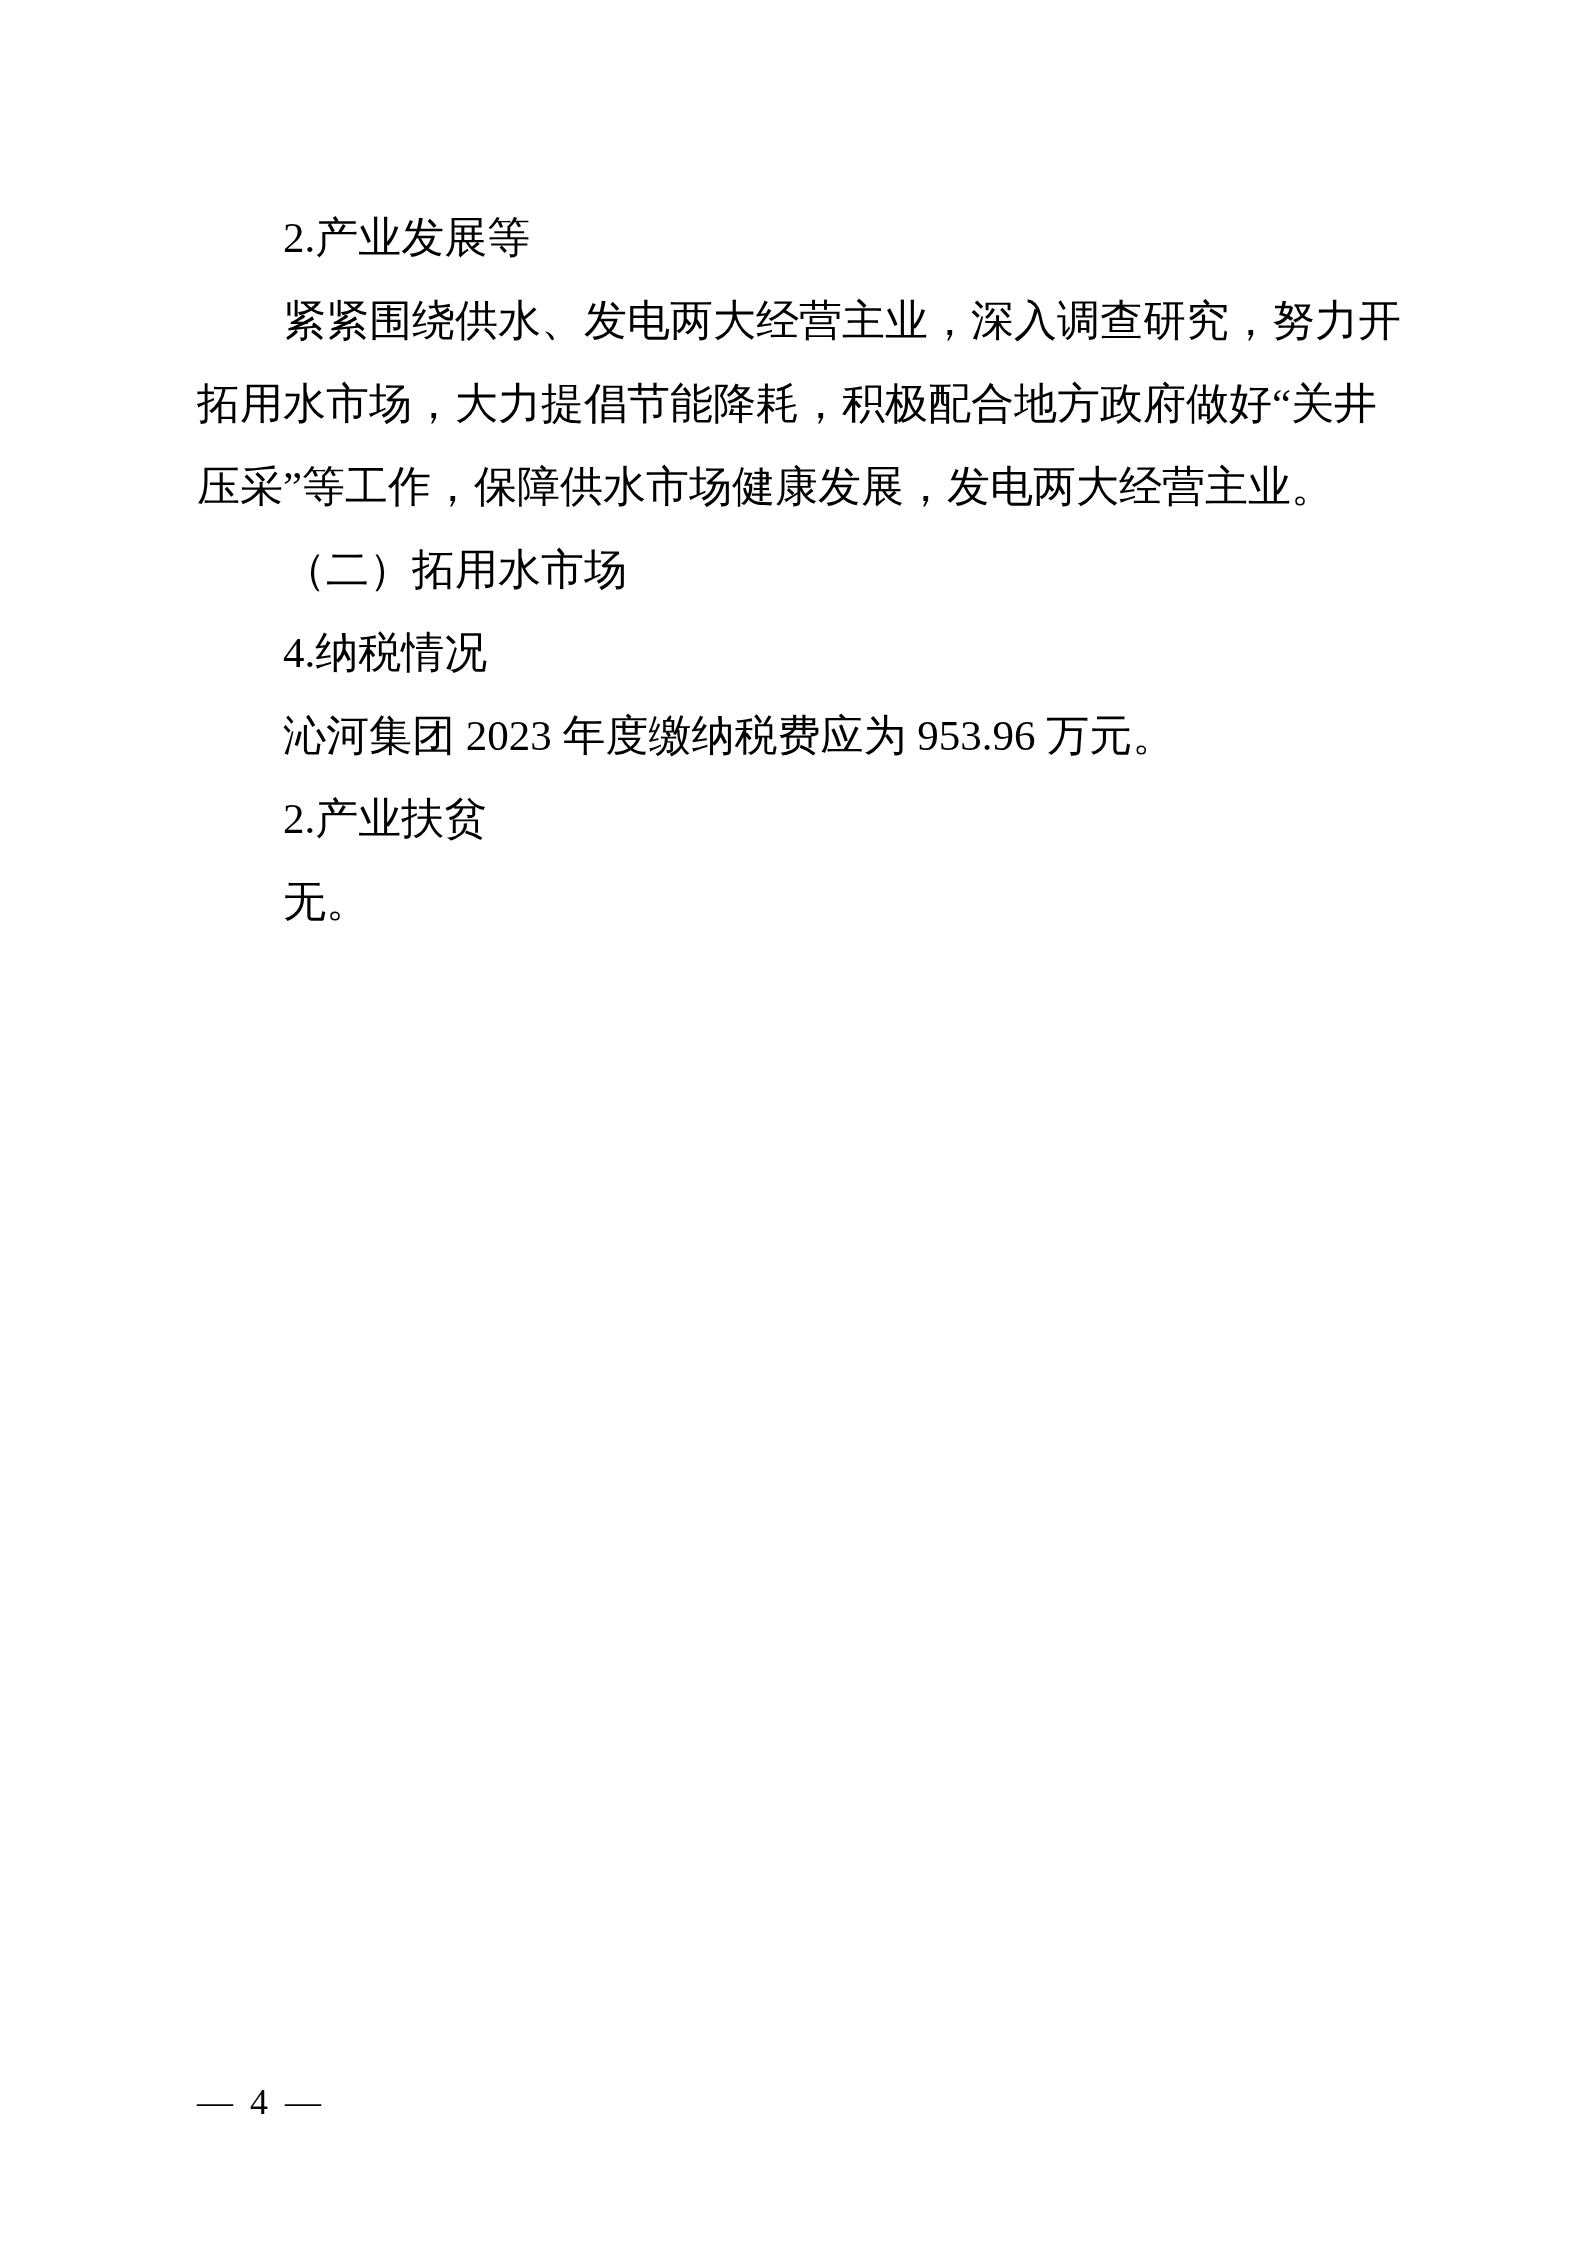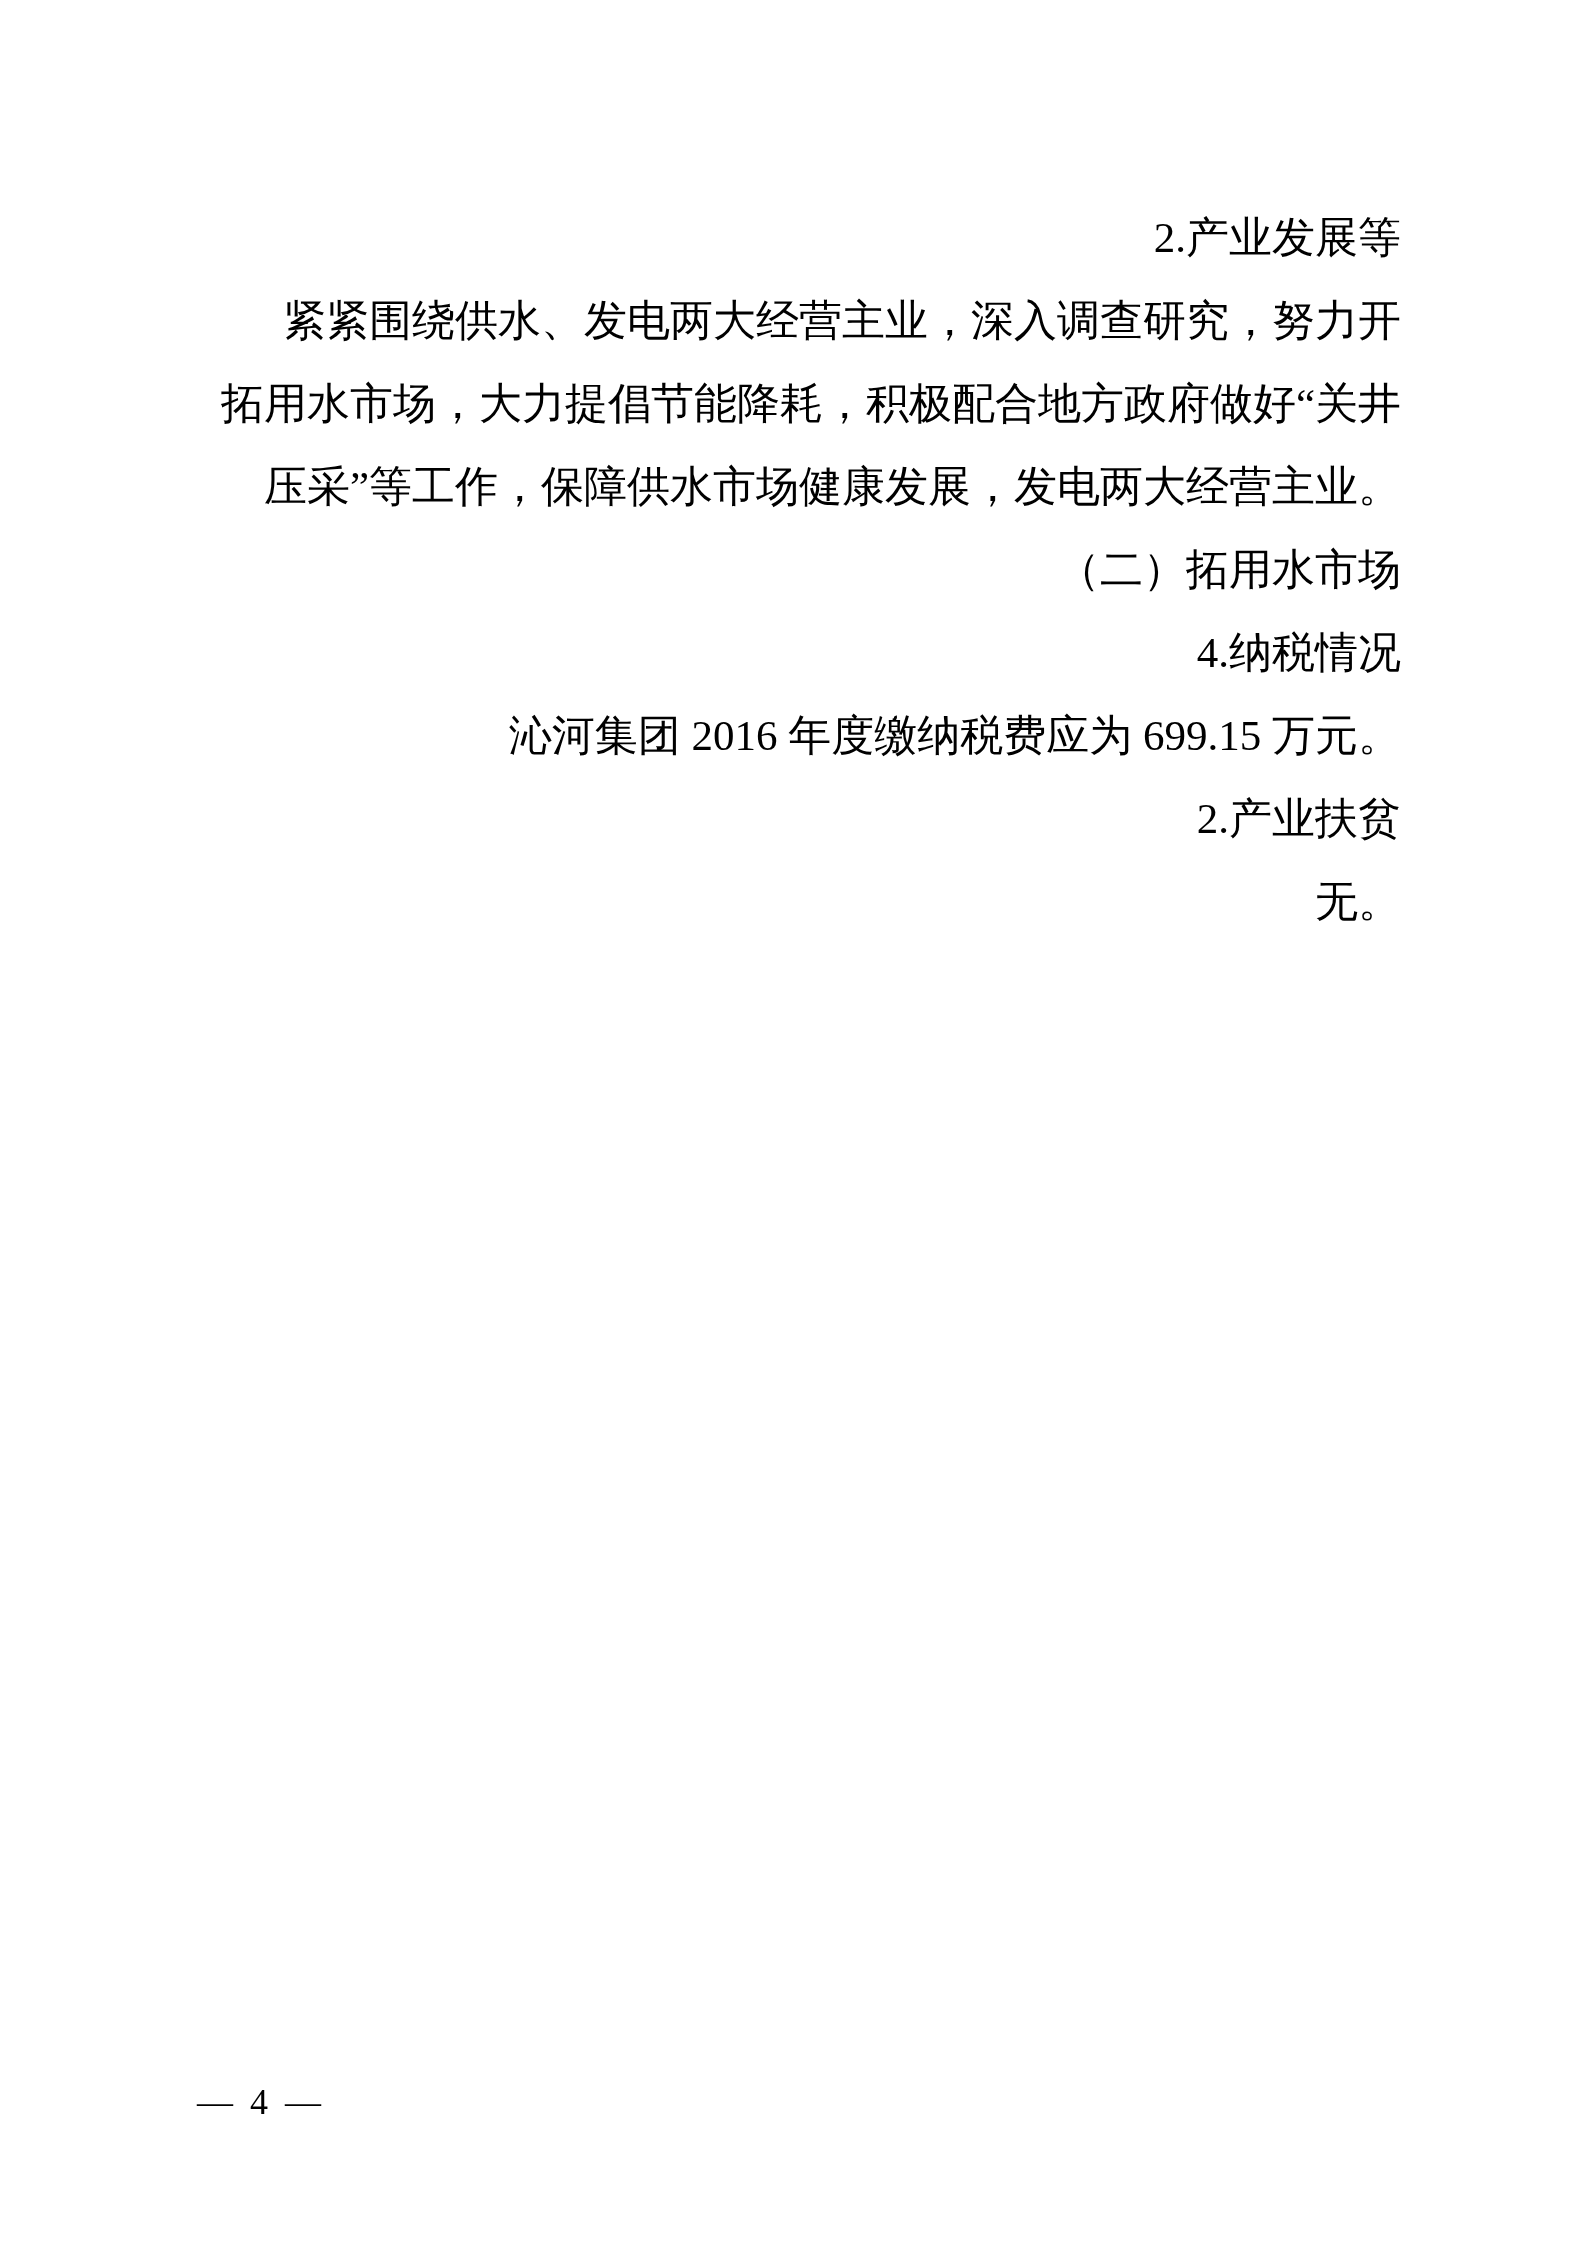--- a/index.html
+++ b/index.html
@@ -16,21 +16,21 @@
     font-family: "Liberation Serif", "DejaVu Serif", serif;
     overflow: hidden;
   }
   .content {
     position: absolute;
     left: 197px;
     top: 196px;
     width: 1204px;
     font-size: 43px;
     line-height: 83px;
-    text-align: right;
+    text-align: left;
   }
   .line {
     white-space: pre-wrap;
     letter-spacing: 0px;
   }
   .line.indent {
     padding-left: 86px;
   }
   .footer {
     position: absolute;
@@ -45,20 +45,20 @@
 <body>
 
 <div class="page">
   <div class="content" id="content">
       <div class="line indent">2.产业发展等</div>
       <div class="line indent">紧紧围绕供水、发电两大经营主业，深入调查研究，努力开</div>
       <div class="line">拓用水市场，大力提倡节能降耗，积极配合地方政府做好“关井</div>
       <div class="line">压采”等工作，保障供水市场健康发展，发电两大经营主业。</div>
       <div class="line indent">（二）拓用水市场</div>
       <div class="line indent">4.纳税情况</div>
-      <div class="line indent">沁河集团 2016 年度缴纳税费应为 699.15 万元。</div>
+      <div class="line indent">沁河集团 2023 年度缴纳税费应为 953.96 万元。</div>
       <div class="line indent">2.产业扶贫</div>
       <div class="line indent">无。</div>
     </div>
   <div class="footer">
     <span>— 4 —</span>
   </div>
 </div>
 
 </body></html>

